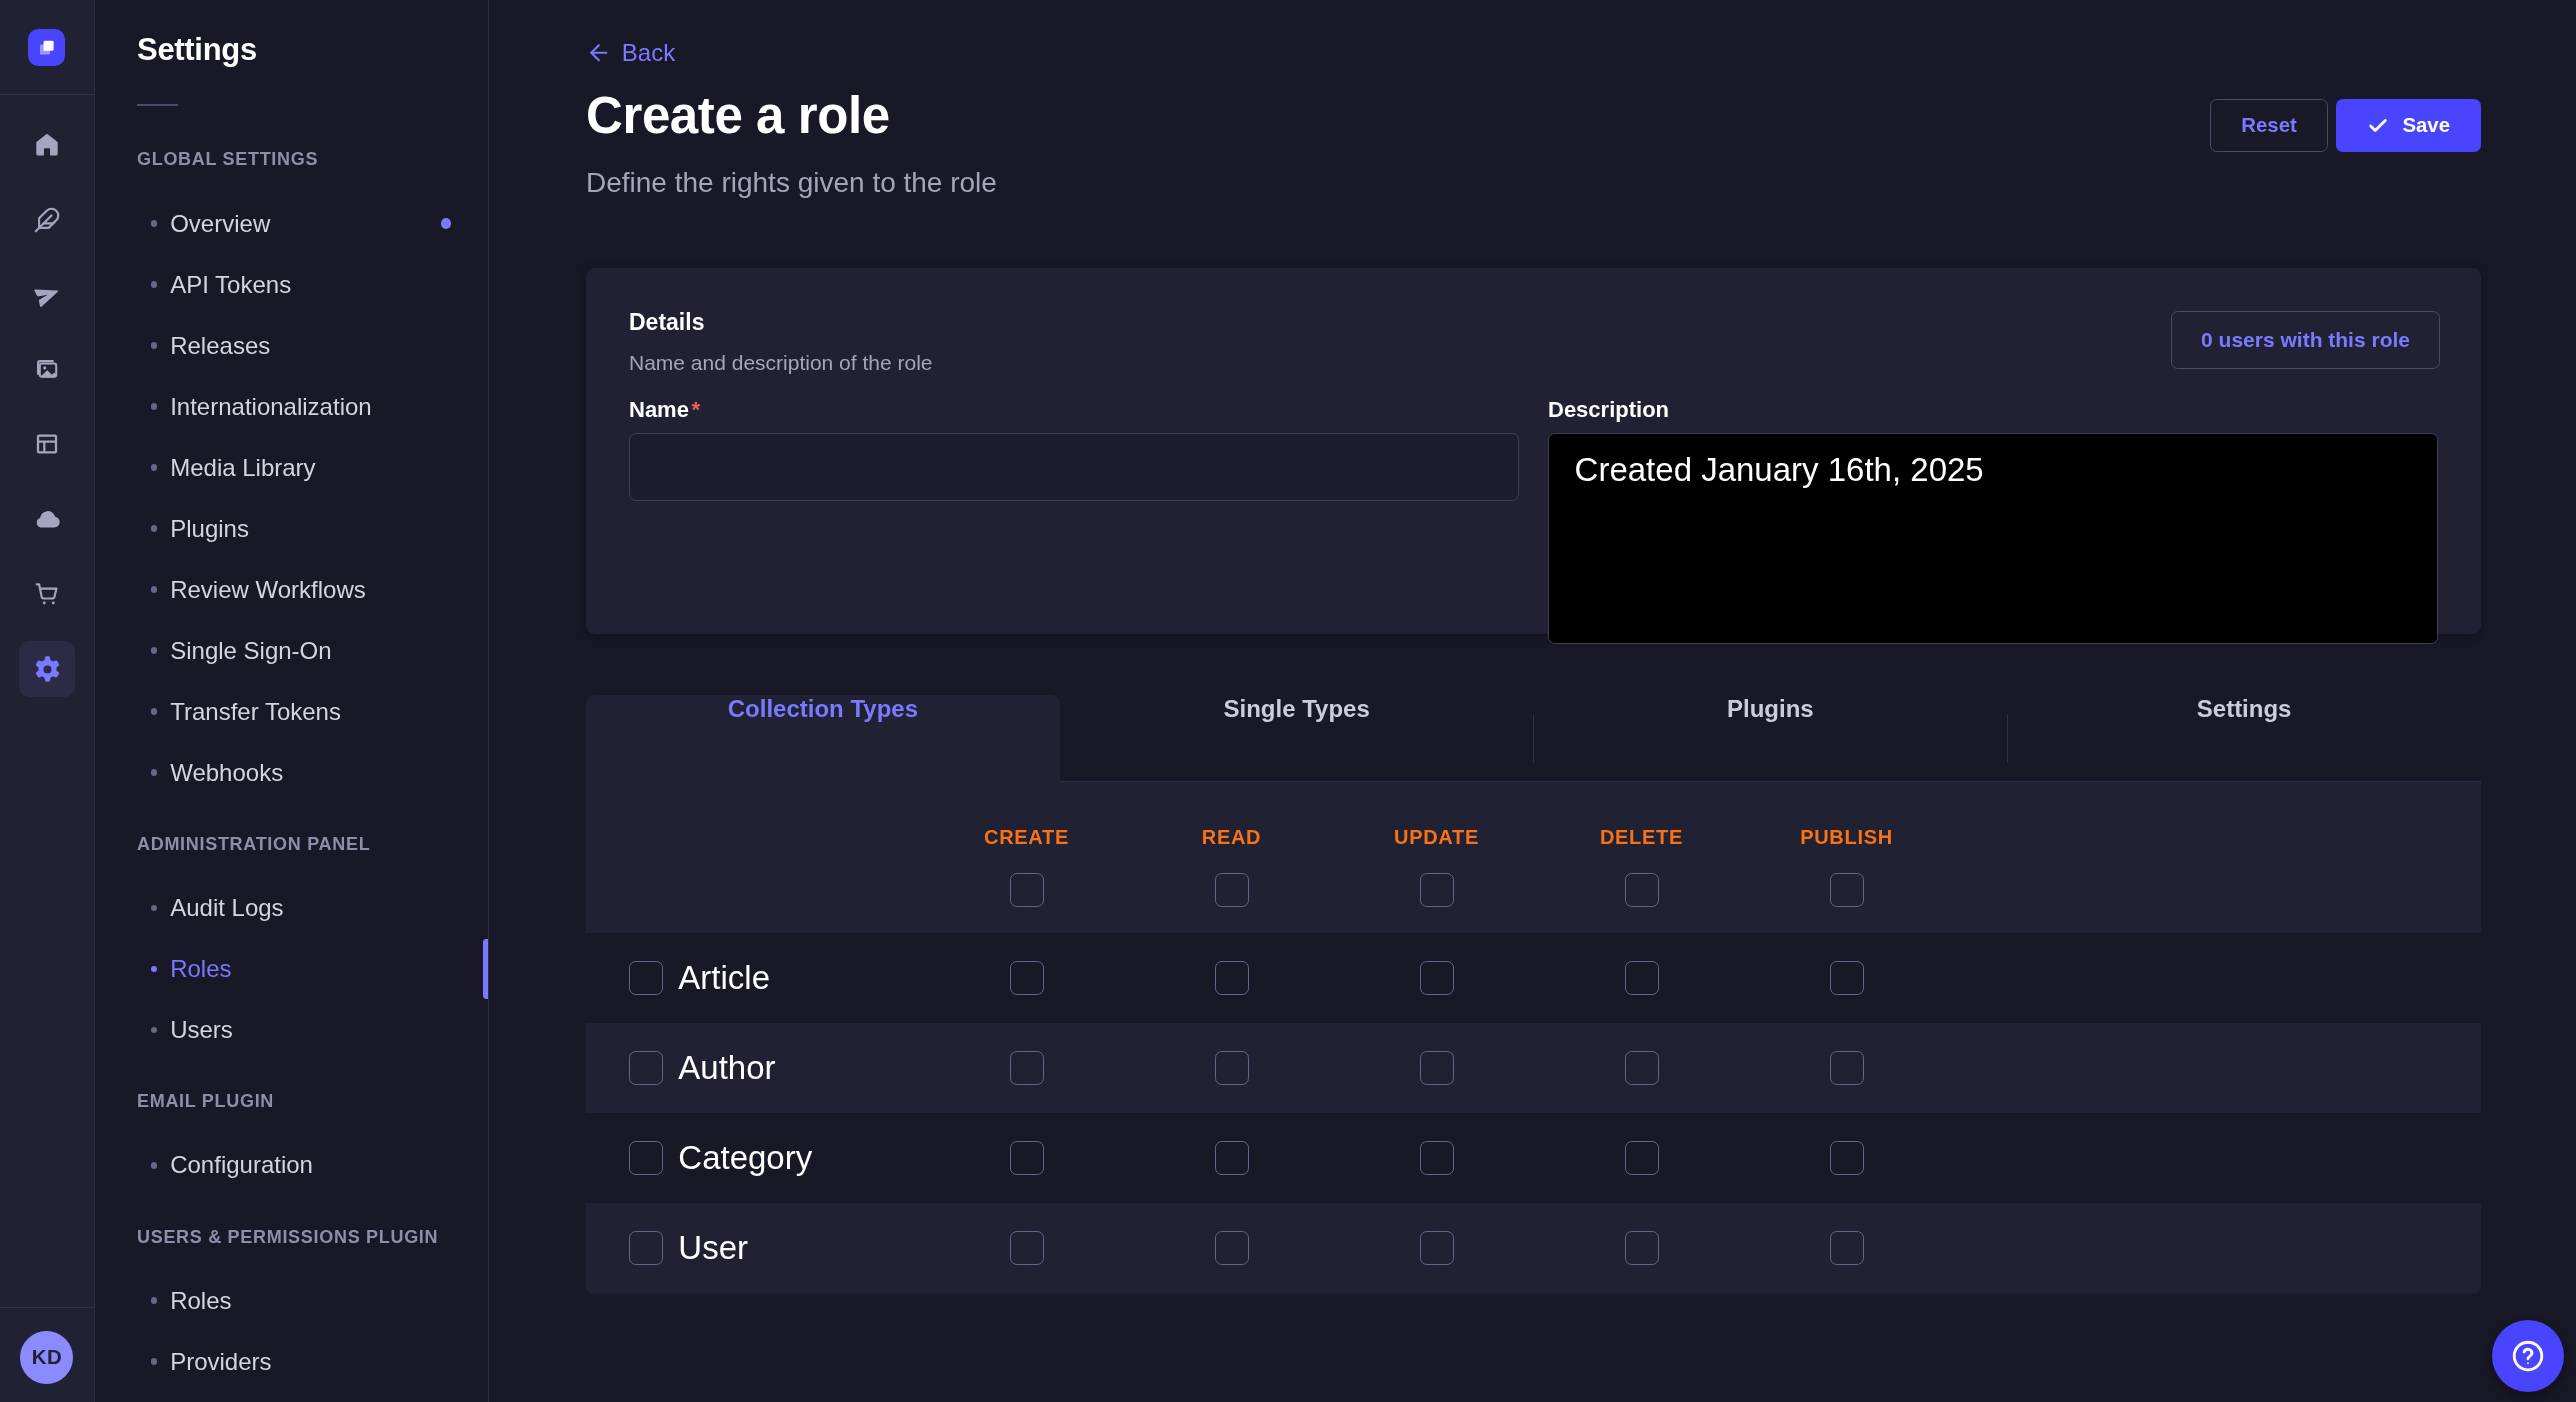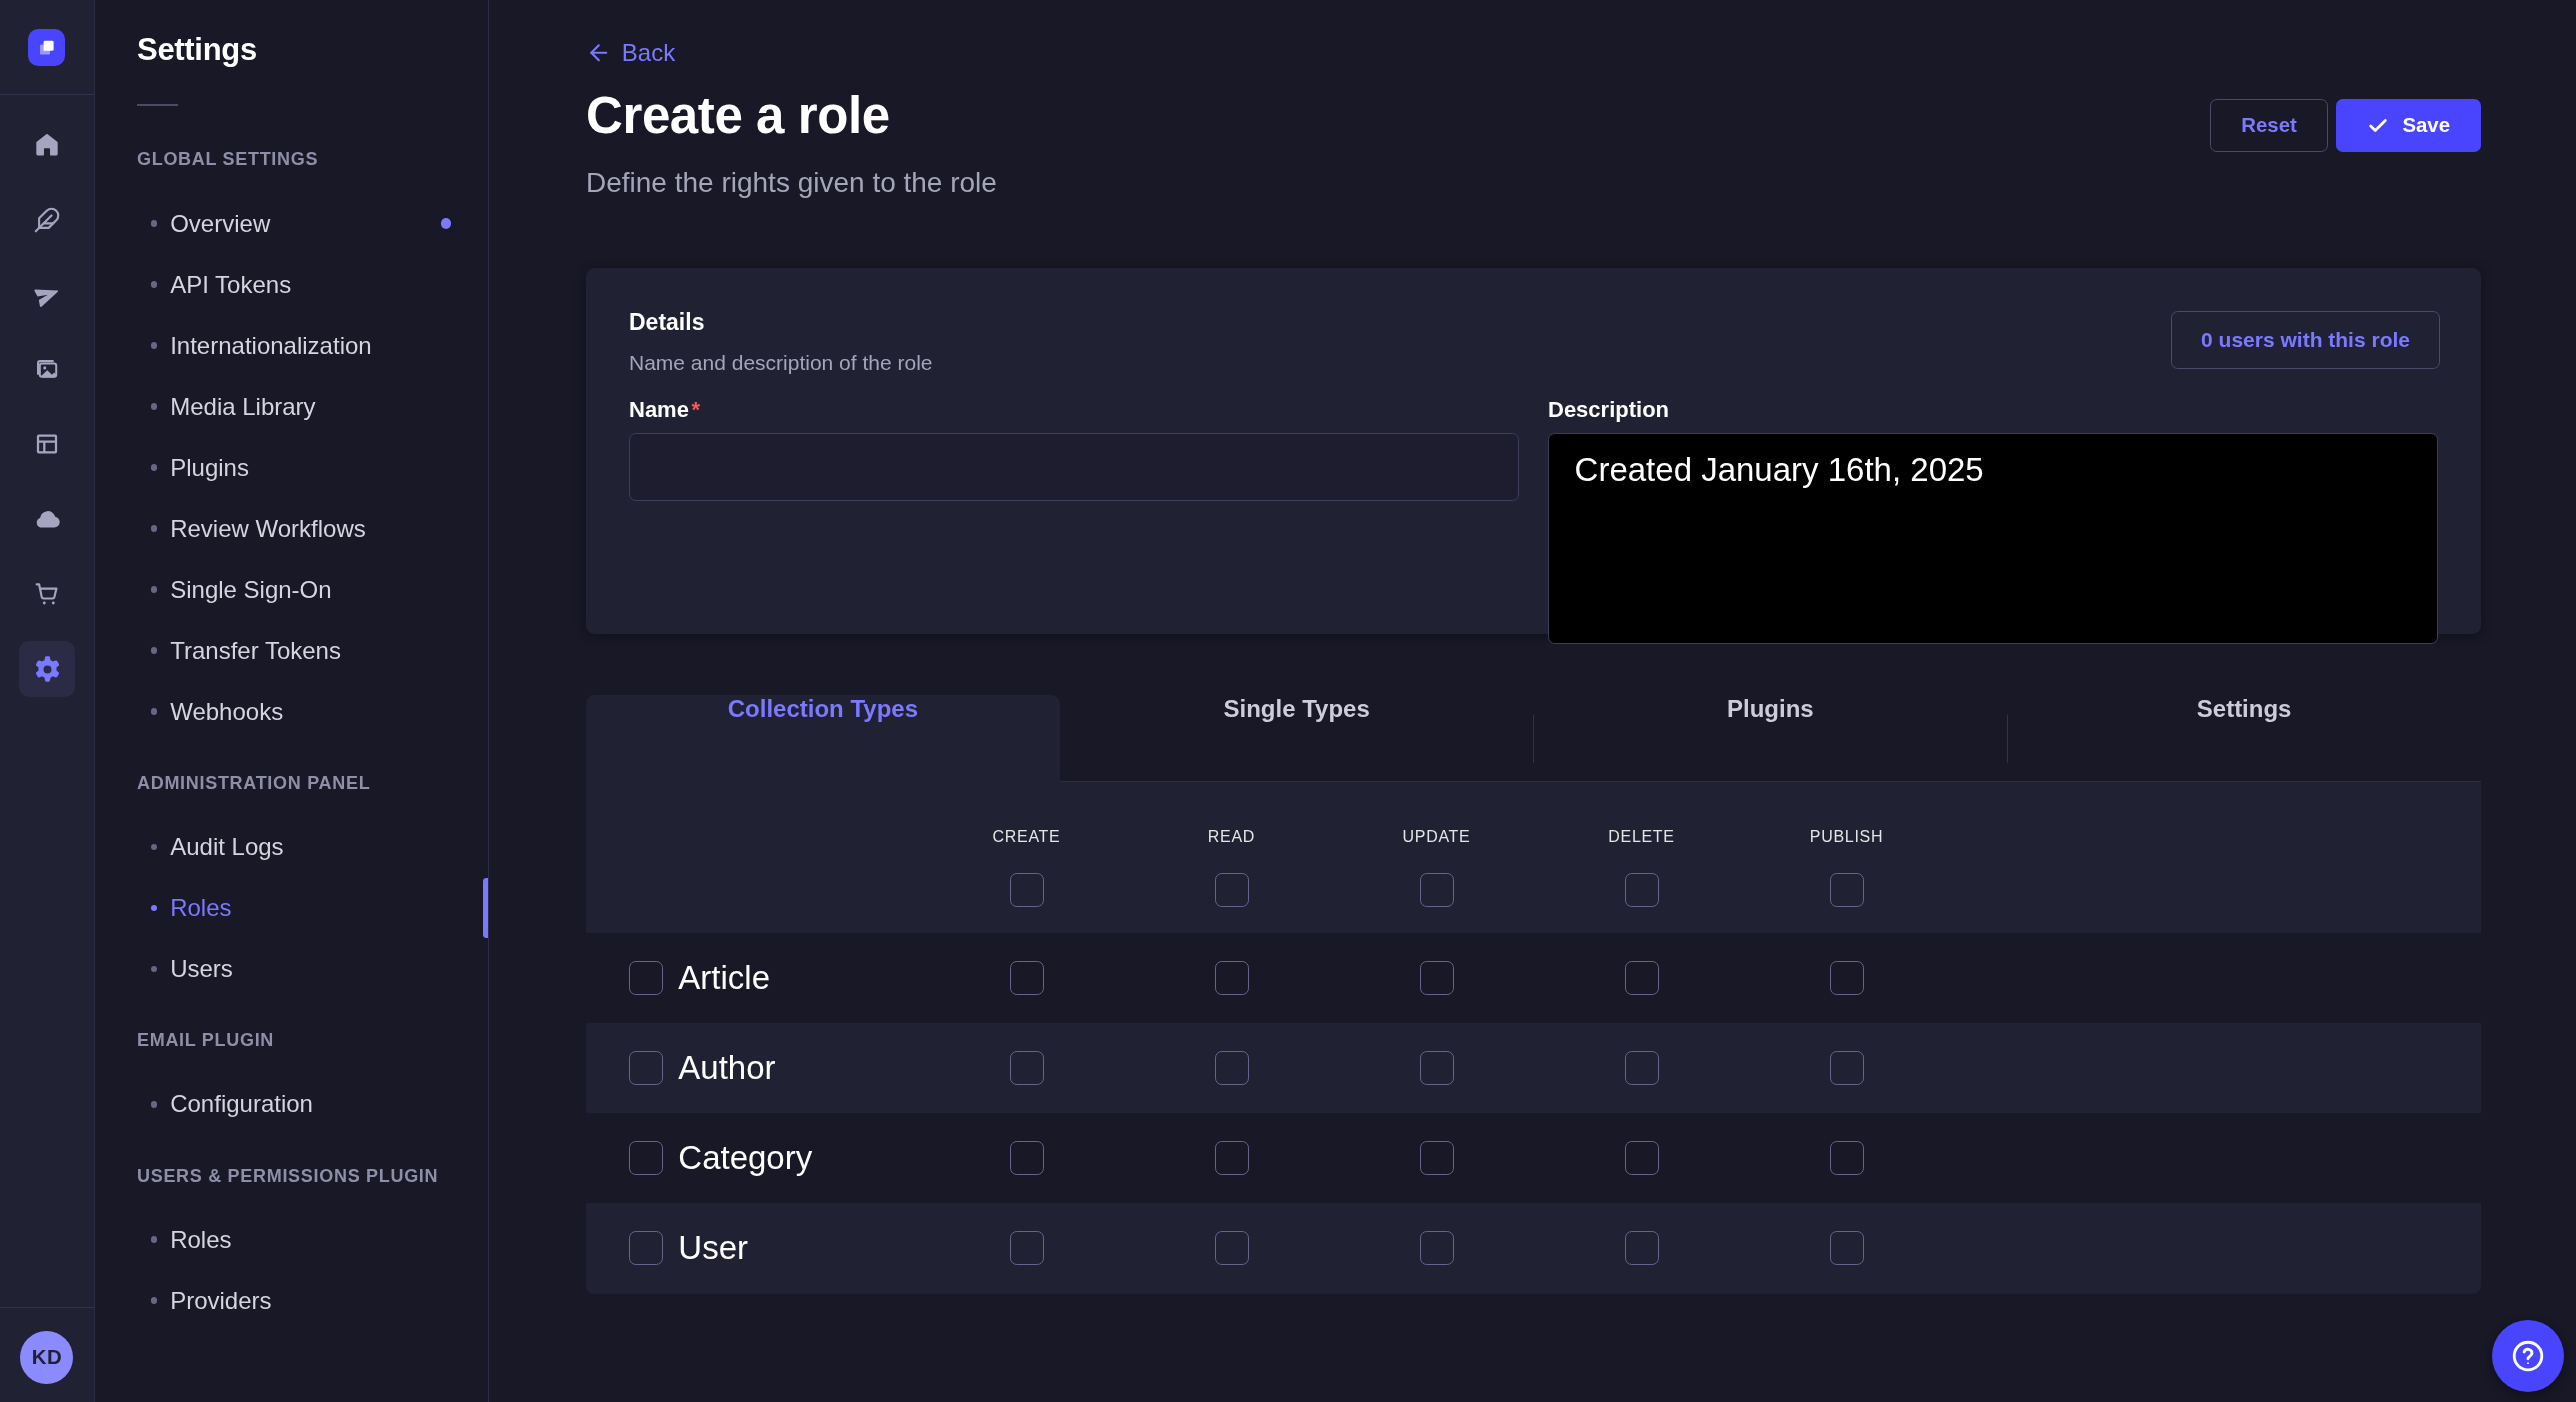--- a/index.html
+++ b/index.html
@@ -110,21 +110,21 @@
   .tab-sep-1 { left:947px; }
   .tab-sep-2 { left:1421px; }
   
   .panel {
     position:absolute; left:0; top:782px; width:1895px; height:512px;
     background:#212134; border-radius:0 0 8.5px 8.5px; overflow:hidden;
   }
   .perm-header { height:151px; padding-top:43px; }
   .perm-cols { display:flex; padding-left:338px; }
   .perm-col-cell { width:205px; display:flex; align-items:center; justify-content:center; }
-  .col-label { font-size:16px; font-weight:400; letter-spacing:0.7px; color:#e5e5e5; text-transform:uppercase; height:24px; line-height:24px; }
+  .col-label { font-size:20px; font-weight:700; letter-spacing:0.7px; color:#f97316; text-transform:uppercase; height:24px; line-height:24px; }
   .perm-checkrow { display:flex; padding-left:338px; margin-top:24px; }
   .checkbox {
     width:34px; height:34px; border-radius:6.8px; border:1.7px solid #65658c; background:transparent; cursor:pointer; flex:none;
   }
   .perm-row { height:90px; display:flex; align-items:center; }
   .perm-row.dark { background:#181826; }
   .row-head { width:338px; display:flex; align-items:center; padding-left:43px; flex:none; }
   .row-head .checkbox { margin-right:15.3px; }
   .row-label { font-size:33px; color:#ffffff; }
   .perm-cell { width:205px; display:flex; align-items:center; justify-content:center; flex:none; }
@@ -205,20 +205,24 @@
 
   <div class="side-section-label first">GLOBAL SETTINGS</div>
   <div class="side-item">
     <span class="bullet"></span>
     <span>Overview</span>
     <span class="notif-dot"></span>
   </div>
   <div class="side-item">
     <span class="bullet"></span>
     <span>API Tokens</span>
+  </div>
+  <div class="side-item">
+    <span class="bullet"></span>
+    <span>Releases</span>
   </div>
   <div class="side-item">
     <span class="bullet"></span>
     <span>Internationalization</span>
   </div>
   <div class="side-item">
     <span class="bullet"></span>
     <span>Media Library</span>
   </div>
   <div class="side-item">

